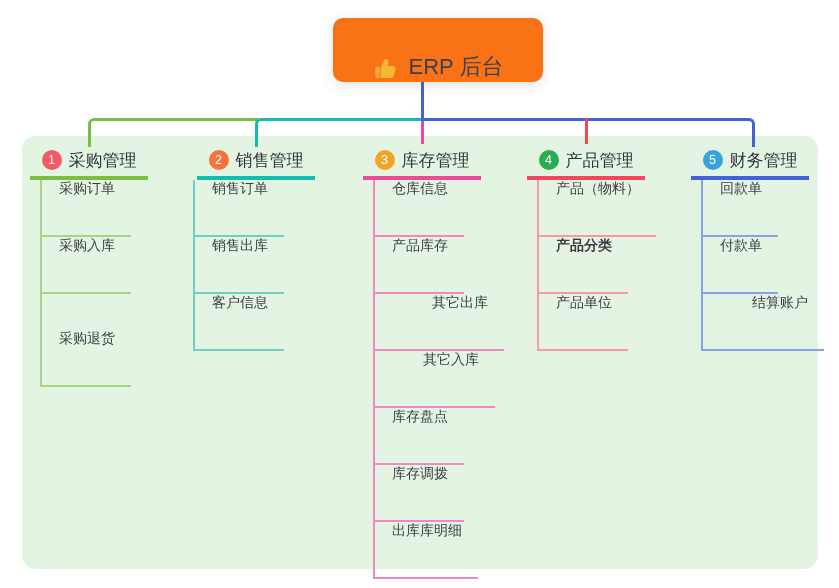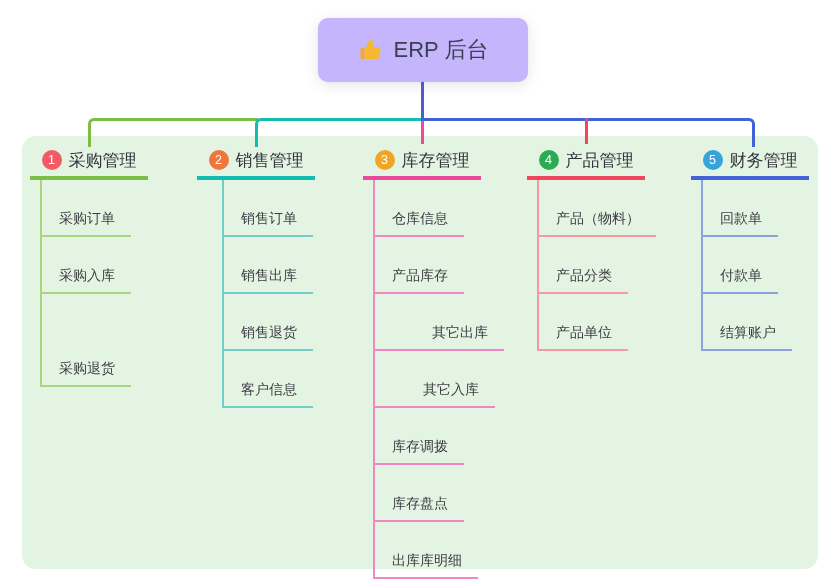--- a/index.html
+++ b/index.html
@@ -5,41 +5,41 @@
   html,body{margin:0;padding:0;background:#ffffff;}
   .stage{
     position:relative;width:839px;height:588px;overflow:hidden;background:#ffffff;
     font-family:"Liberation Sans","DejaVu Sans",sans-serif;
   }
   .panel{
     position:absolute;left:22px;top:136px;width:796px;height:433px;
     border-radius:14px;z-index:1;
   }
   .root-node{
-    position:absolute;left:318px;top:18px;width:210px;height:64px;
-    background:#c4b5fd;border-radius:10px;
+    position:absolute;left:333px;top:18px;width:210px;height:64px;
+    background:#f97316;border-radius:10px;
     box-shadow:0 3px 14px rgba(70,80,100,0.14),0 0 2px rgba(0,0,0,0.05);
-    display:flex;align-items:center;justify-content:center;gap:10px;
+    display:flex;align-items:flex-end;justify-content:center;gap:10px;
     font-size:22px;color:#3b4050;z-index:4;cursor:pointer;
   }
   .root-node svg{flex:none;}
   .line{position:absolute;z-index:2;}
   .branch-title{
     position:absolute;top:144px;width:118px;height:32px;
     display:flex;align-items:center;justify-content:center;gap:7px;
     font-size:17px;color:#33343d;border-bottom:4px solid;z-index:3;cursor:pointer;
     white-space:nowrap;
   }
   .badge{
     width:20px;height:20px;border-radius:50%;color:#ffffff;font-size:12.5px;
     display:flex;align-items:center;justify-content:center;flex:none;line-height:1;
   }
   .children{position:absolute;top:180px;border-left:2px solid;z-index:3;}
   .child{
-    height:55px;display:flex;align-items:flex-end;width:fit-content;
+    height:55px;display:flex;align-items:flex-start;width:fit-content;
     border-bottom:2px solid;cursor:pointer;
   }
   .child span{
     padding:0 16px 7px 17px;font-size:14px;color:#3c3d44;white-space:nowrap;
   }
 </style>
 </head>
 <body>
 
 <div class="stage">
@@ -82,32 +82,29 @@
   </div>
 
 </div>
   </div>
 
   <div>
     <div class="branch-title" style="left: 197px; border-bottom-color: rgb(18, 188, 174);">
       <span class="badge" style="background: rgb(242, 117, 60);">2</span>
       <span>销售管理</span>
     </div>
-    <div class="children" style="left: 222px; border-left-color: rgb(111, 207, 197);">
+    <div class="children" style="left: 193px; border-left-color: rgb(111, 207, 197);">
   <div class="child" style="height: 55px; border-bottom-color: rgb(111, 207, 197);">
     <span>销售订单</span>
   </div>
 
   <div class="child" style="height: 55px; border-bottom-color: rgb(111, 207, 197);">
     <span>销售出库</span>
   </div>
 
-  <div class="child" style="height: 55px; border-bottom-color: rgb(111, 207, 197);">
-    <span>销售退货</span>
-  </div>
 
   <div class="child" style="height: 55px; border-bottom-color: rgb(111, 207, 197);">
     <span>客户信息</span>
   </div>
 </div>
   </div>
 
   <div>
     <div class="branch-title" style="left: 363px; border-bottom-color: rgb(234, 74, 156);">
       <span class="badge" style="background: rgb(240, 166, 34);">3</span>
@@ -124,44 +121,44 @@
 
   <div class="child" style="height: 55px; border-bottom-color: rgb(243, 135, 194); padding-left: 40px;">
     <span>其它出库</span>
   </div>
 
   <div class="child" style="height: 55px; border-bottom-color: rgb(243, 135, 194); padding-left: 31px;">
     <span>其它入库</span>
   </div>
 
   <div class="child" style="height: 55px; border-bottom-color: rgb(243, 135, 194);">
-    <span>库存调拨</span>
+    <span>库存盘点</span>
   </div>
 
   <div class="child" style="height: 55px; border-bottom-color: rgb(243, 135, 194);">
-    <span>库存盘点</span>
+    <span>库存调拨</span>
   </div>
 
   <div class="child" style="height: 55px; border-bottom-color: rgb(243, 135, 194);">
     <span>出库库明细</span>
   </div>
 </div>
   </div>
 
   <div>
     <div class="branch-title" style="left: 527px; border-bottom-color: rgb(240, 71, 95);">
       <span class="badge" style="background: rgb(44, 171, 83);">4</span>
       <span>产品管理</span>
     </div>
     <div class="children" style="left: 537px; border-left-color: rgb(245, 154, 162);">
   <div class="child" style="height: 55px; border-bottom-color: rgb(245, 154, 162);">
     <span>产品（物料）</span>
   </div>
 
-  <div class="child" style="height: 55px; border-bottom-color: rgb(245, 154, 162);">
+  <div class="child" style="height: 55px; border-bottom-color: rgb(245, 154, 162); font-weight: bold;">
     <span>产品分类</span>
   </div>
 
   <div class="child" style="height: 55px; border-bottom-color: rgb(245, 154, 162); font-family: Liberation Mono, monospace;">
     <span>产品单位</span>
   </div>
 </div>
   </div>
 
   <div>
@@ -171,19 +168,19 @@
     </div>
     <div class="children" style="left: 701px; border-left-color: rgb(139, 161, 226);">
   <div class="child" style="height: 55px; border-bottom-color: rgb(139, 161, 226);">
     <span>回款单</span>
   </div>
 
   <div class="child" style="height: 55px; border-bottom-color: rgb(139, 161, 226);">
     <span>付款单</span>
   </div>
 
-  <div class="child" style="height: 55px; border-bottom-color: rgb(139, 161, 226);">
+  <div class="child" style="height: 55px; border-bottom-color: rgb(139, 161, 226); padding-left: 32px;">
     <span>结算账户</span>
   </div>
 </div>
   </div>
 </div>
 </div>
 
 </body></html>

